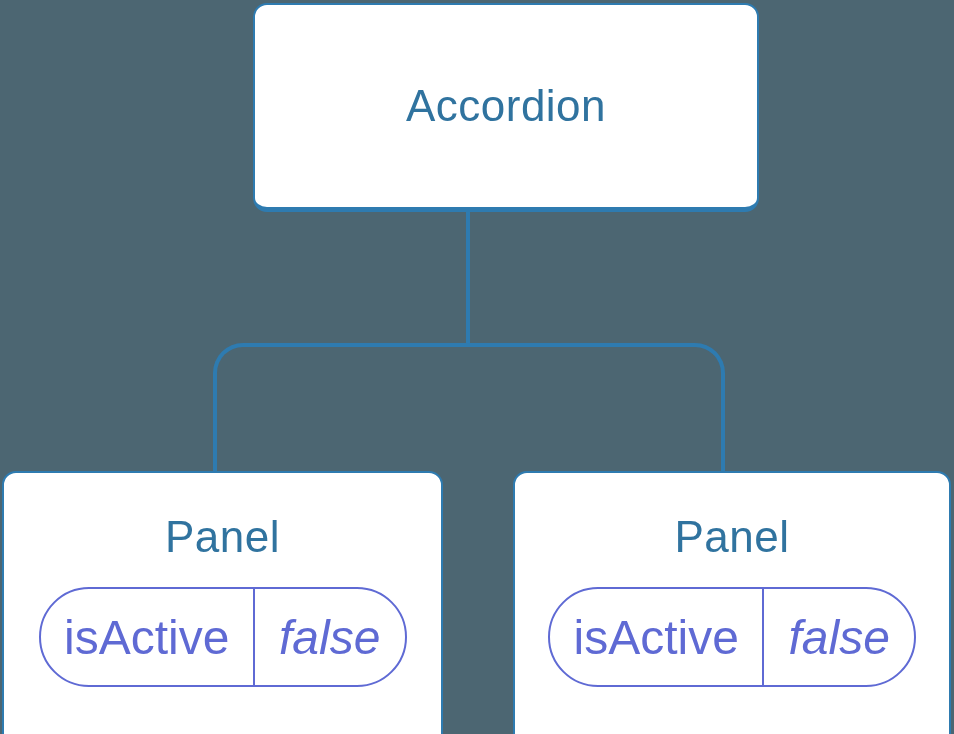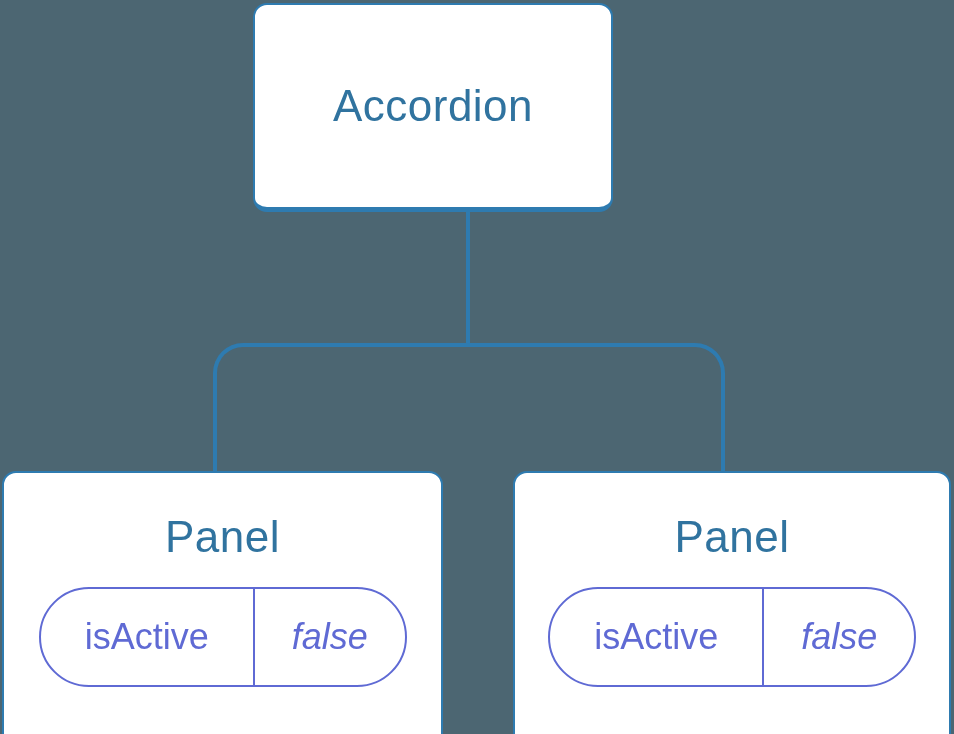--- a/index.html
+++ b/index.html
@@ -14,21 +14,21 @@
   .node {
     position: absolute;
     background: var(--box-fill, #FFFFFF);
     border: 2px solid var(--box-border, #2E7BB0);
     border-bottom-width: 5px;
     border-radius: 14px;
     box-sizing: border-box;
   }
   .accordion-node {
     left: 253px; top: 3px;
-    width: 360px; height: 209px;
+    width: 506px; height: 209px;
     display: flex; align-items: center; justify-content: center;
   }
   .node-label {
     font-size: 44px;
     font-weight: 500;
     color: var(--heading-text, #30739F);
     letter-spacing: 0.5px;
   }
   .connector-stem {
     position: absolute;
@@ -58,21 +58,21 @@
     width: 368px; height: 100px;
     border: 2px solid var(--state-accent, #5F6AD4);
     border-radius: 50px;
     display: flex;
     box-sizing: border-box;
     overflow: hidden;
     background: var(--box-fill, #FFFFFF);
   }
   .pill-cell {
     display: flex; align-items: center; justify-content: center;
-    font-size: 36px;
+    font-size: 48px;
     font-weight: 400;
     color: var(--state-accent, #5F6AD4);
   }
   .cell-name { flex: 1.42; border-right: 2px solid var(--state-accent, #5F6AD4); }
   .cell-value { flex: 1; font-style: italic; }
 </style>
 </head>
 <body>
 
 <div class="stage">

